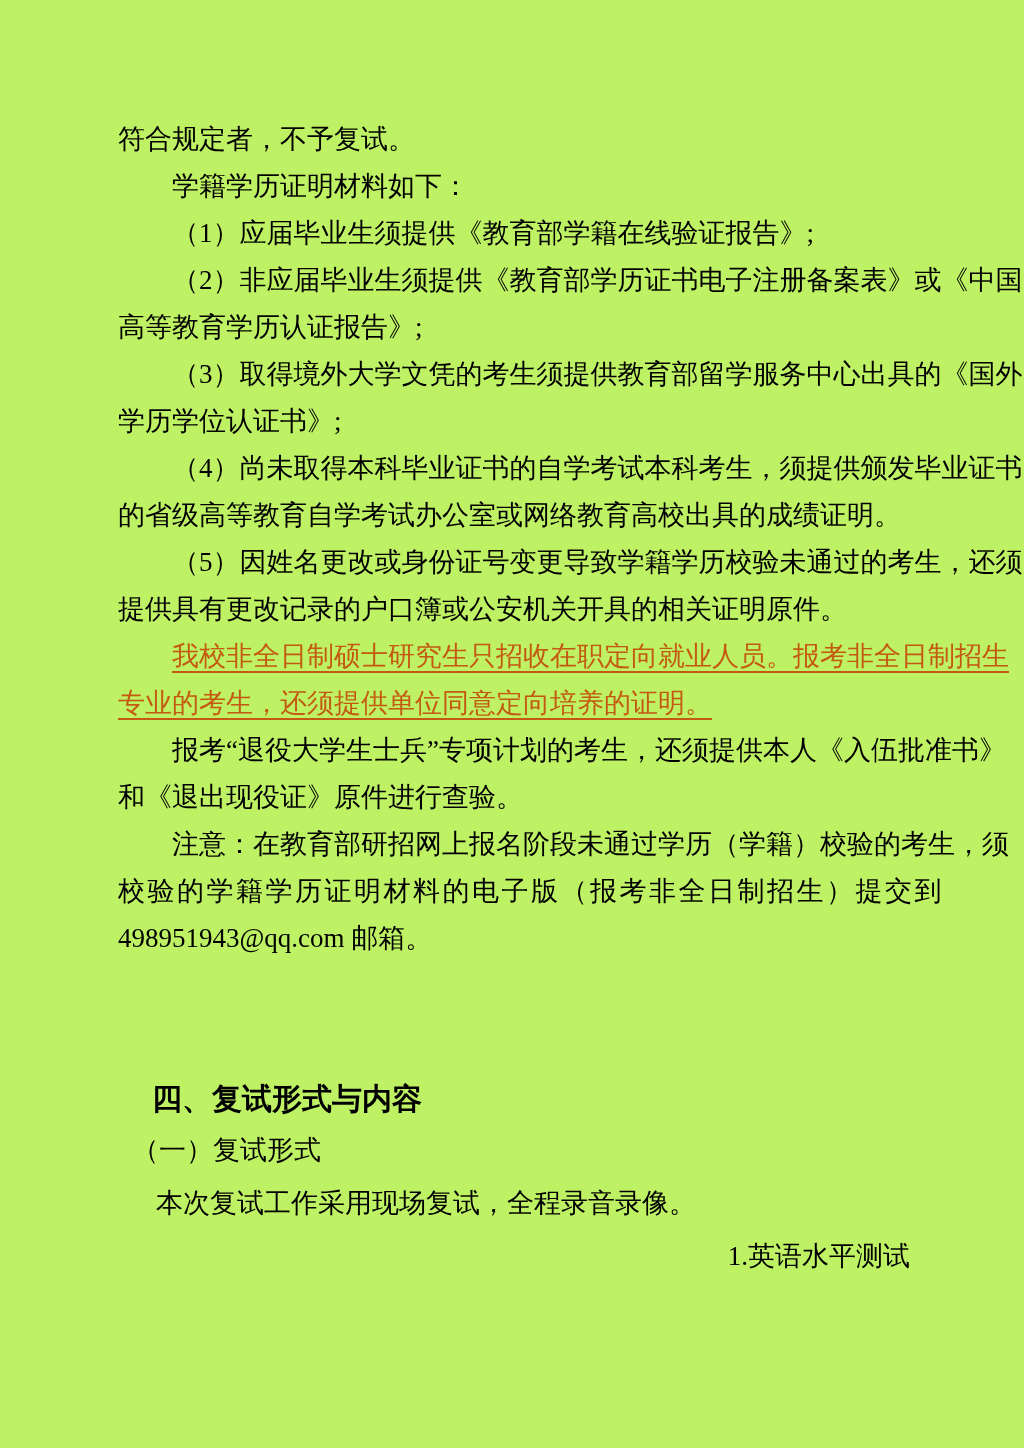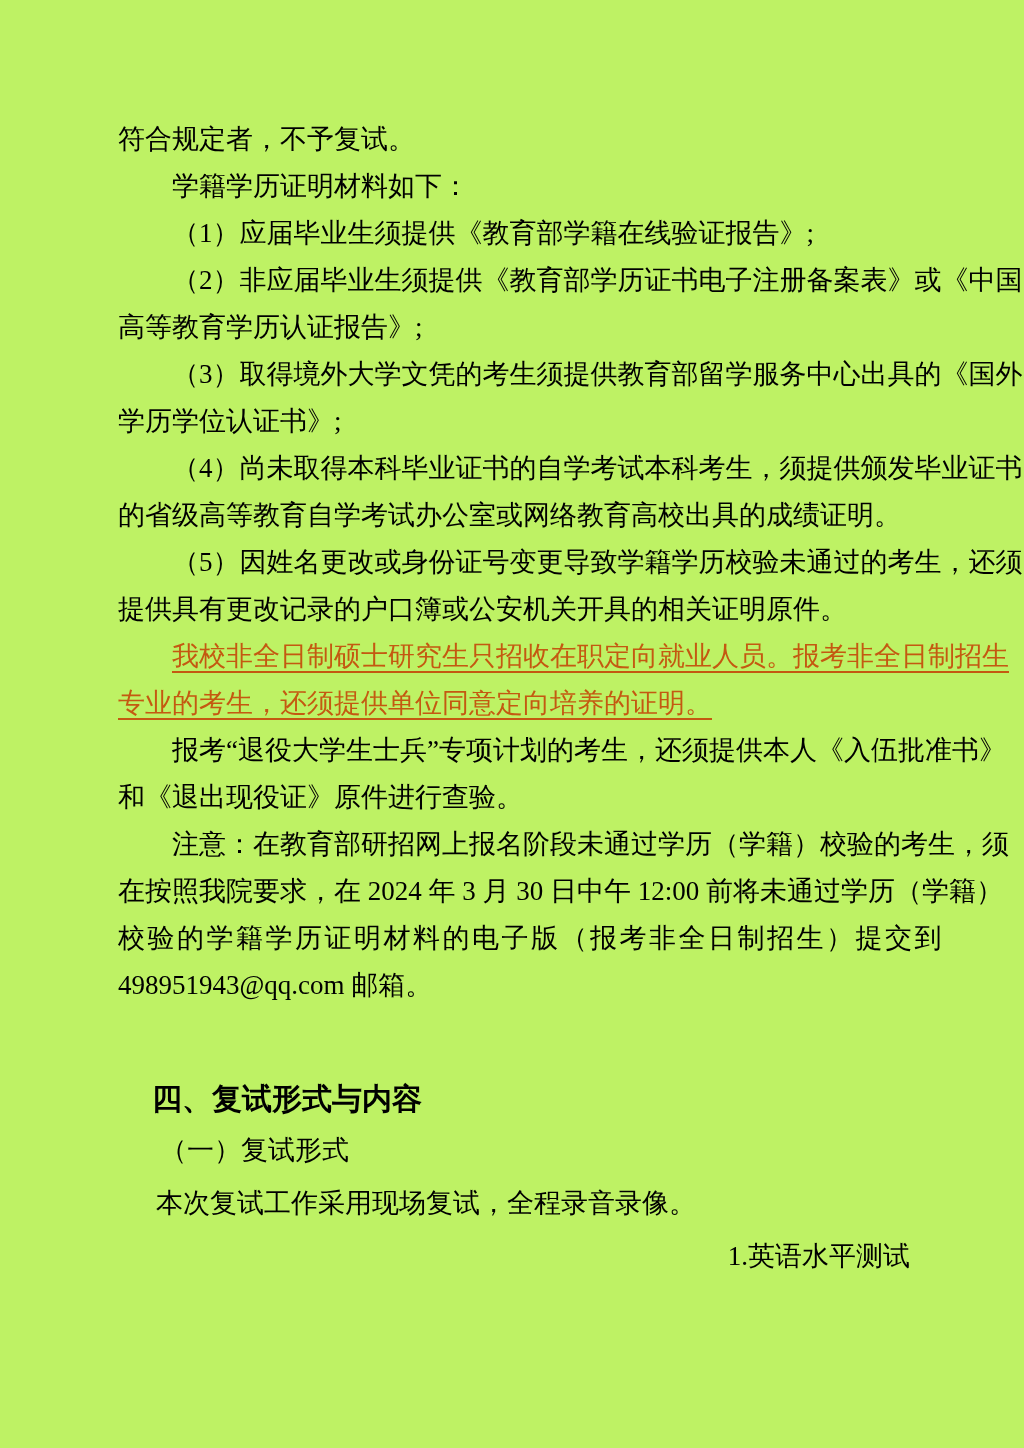--- a/index.html
+++ b/index.html
@@ -55,21 +55,21 @@
     left: 118px;
     top: 1124px;
     width: 792px;
     font-size: 27px;
   }
   .s-line {
     height: 53px;
     line-height: 53px;
     white-space: nowrap;
   }
-  .s0 { margin-left: 42px; }
+  .s0 { margin-left: 14px; }
   .s1 { margin-left: 38px; }
   .s2 { margin-left: 34px; }
   .s3 { margin-left: 45px; text-align: right; }
 </style>
 </head>
 <body>
 
 <div class="page">
 
   <div class="body-block" id="body-lines">
@@ -82,21 +82,20 @@
       <div class="line">学历学位认证书》;</div>
       <div class="line indent">（4）尚未取得本科毕业证书的自学考试本科考生，须提供颁发毕业证书</div>
       <div class="line">的省级高等教育自学考试办公室或网络教育高校出具的成绩证明。</div>
       <div class="line indent">（5）因姓名更改或身份证号变更导致学籍学历校验未通过的考生，还须</div>
       <div class="line">提供具有更改记录的户口簿或公安机关开具的相关证明原件。</div>
       <div class="line indent orange">我校非全日制硕士研究生只招收在职定向就业人员。报考非全日制招生</div>
       <div class="line orange">专业的考生，还须提供单位同意定向培养的证明。</div>
       <div class="line indent">报考“退役大学生士兵”专项计划的考生，还须提供本人《入伍批准书》</div>
       <div class="line">和《退出现役证》原件进行查验。</div>
       <div class="line indent">注意：在教育部研招网上报名阶段未通过学历（学籍）校验的考生，须</div>
-      <div class="line">在按照我院要求，在 2024 年 3 月 30 日中午 12:00 前将未通过学历（学籍）</div>
       <div class="line spread">校验的学籍学历证明材料的电子版（报考非全日制招生）提交到</div>
       <div class="line">498951943@qq.com 邮箱。</div>
     </div>
 
   <div class="heading">四、复试形式与内容</div>
 
   <div class="section-block">
     <div class="s-line s0">（一）复试形式</div>
     <div class="s-line s1">本次复试工作采用现场复试，全程录音录像。</div>
     <div class="s-line s3">1.英语水平测试</div>

